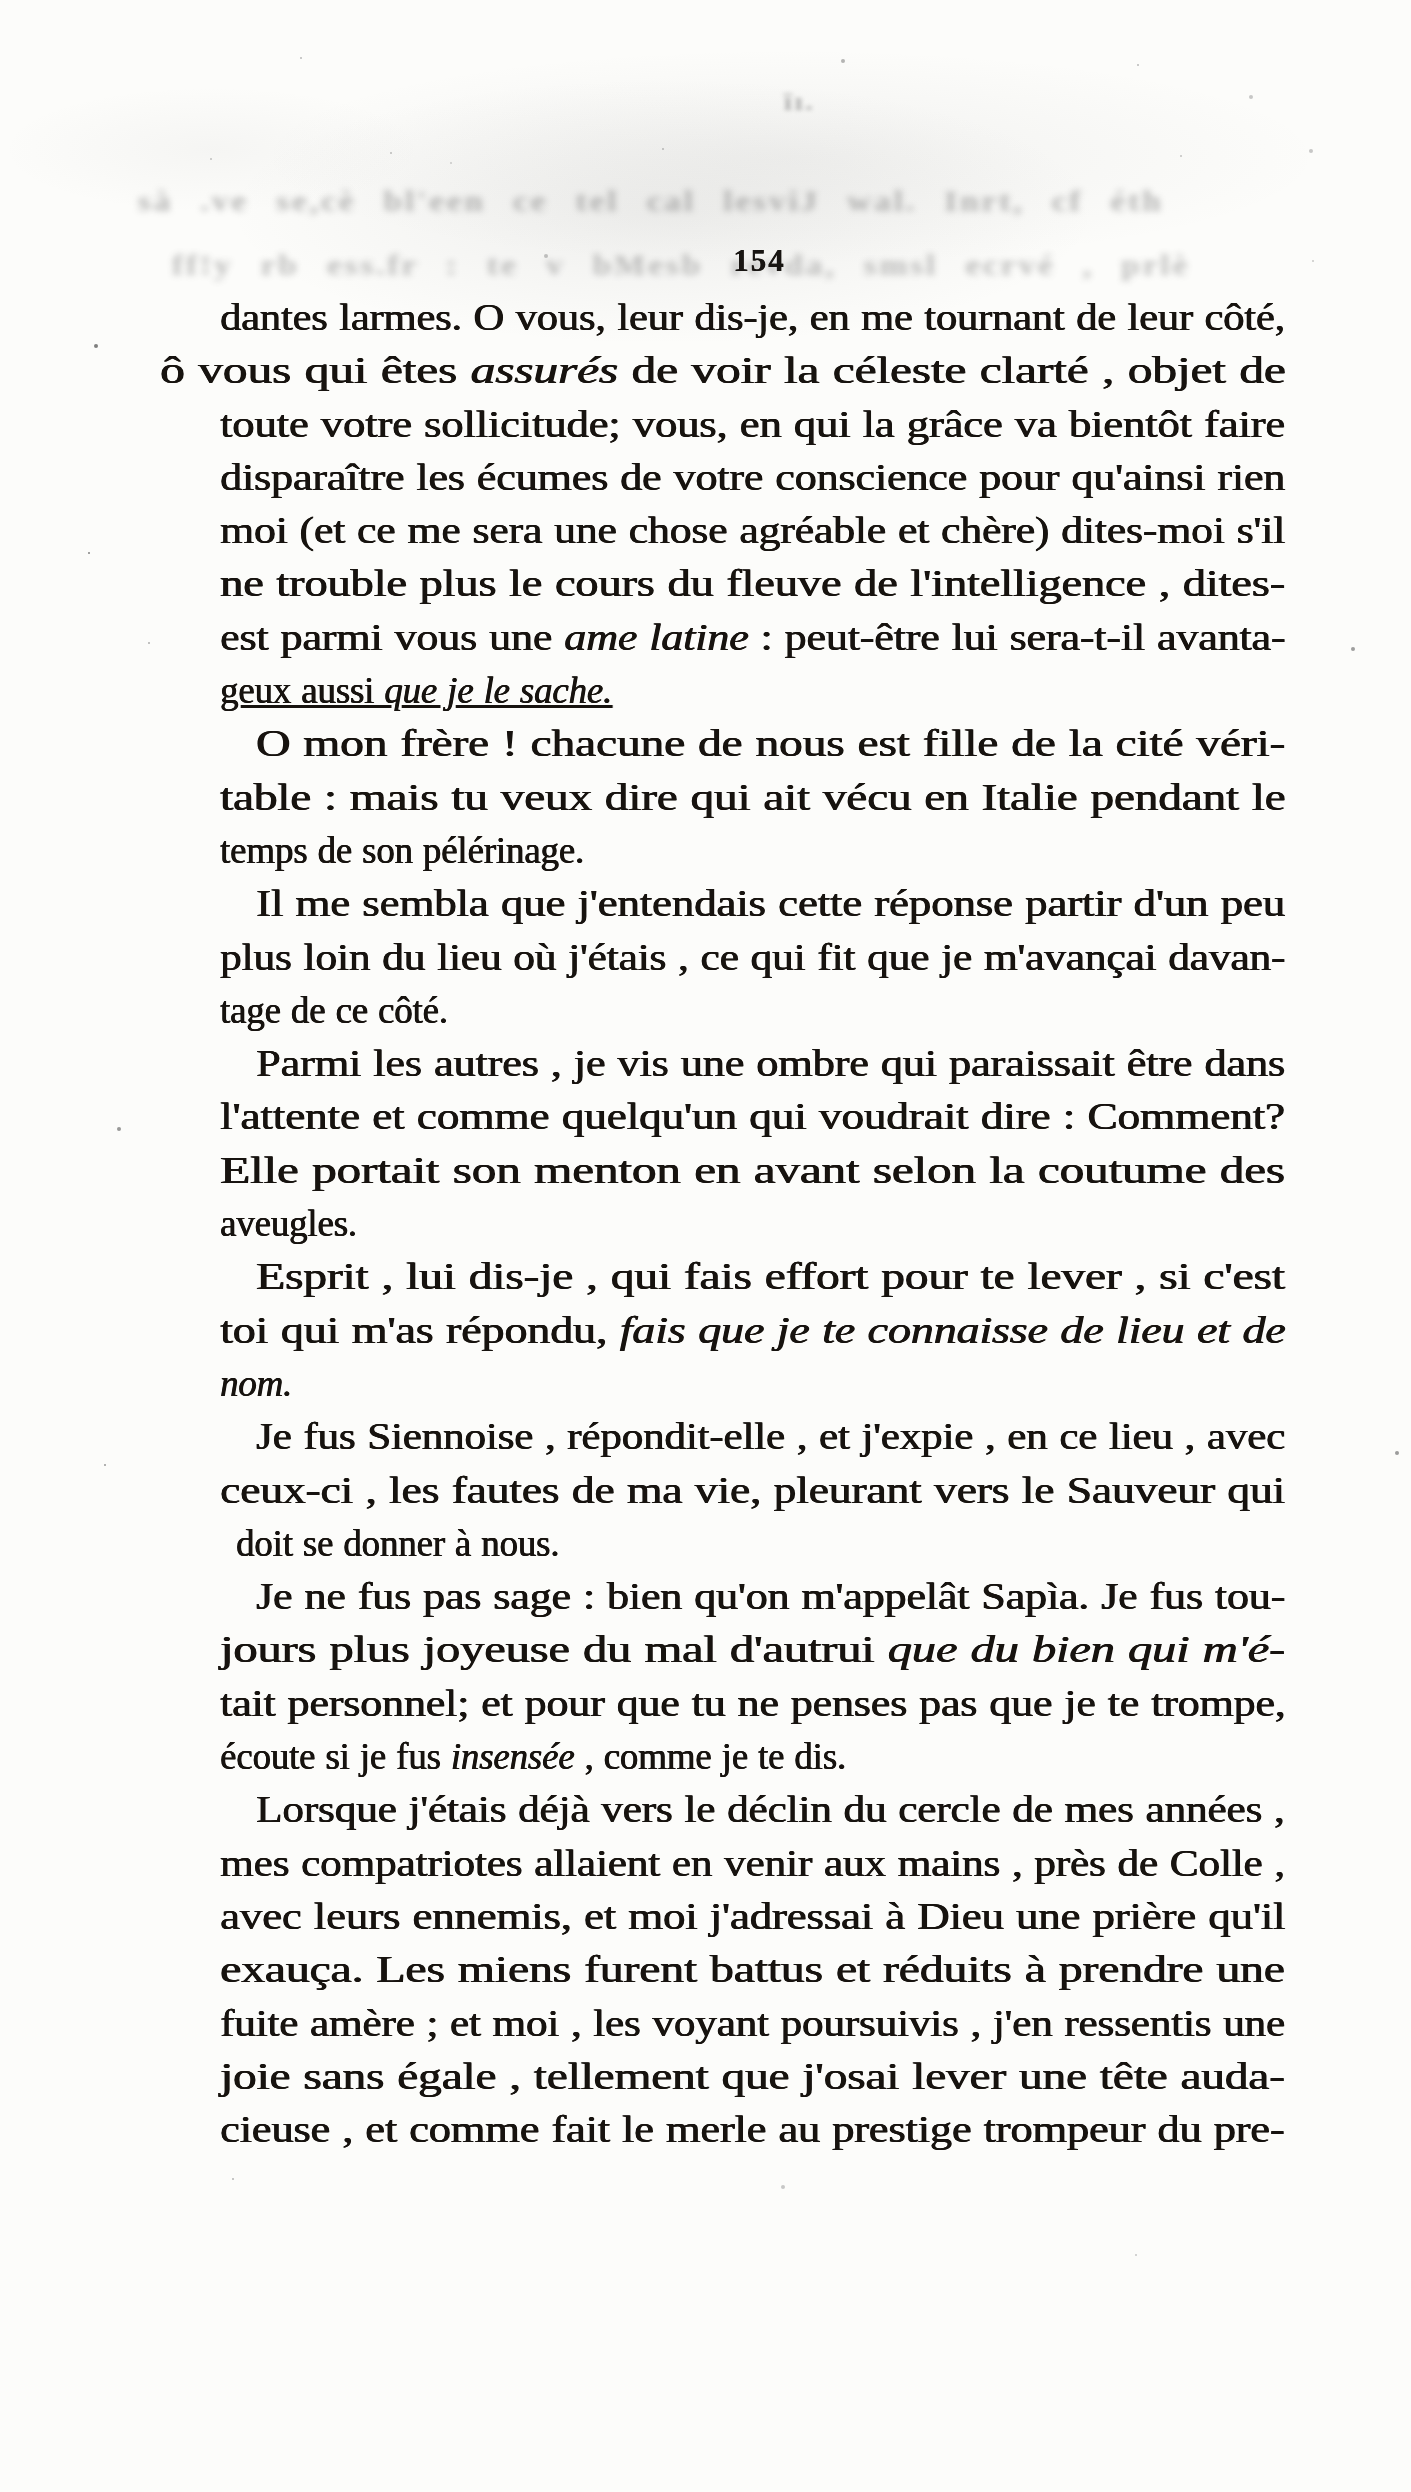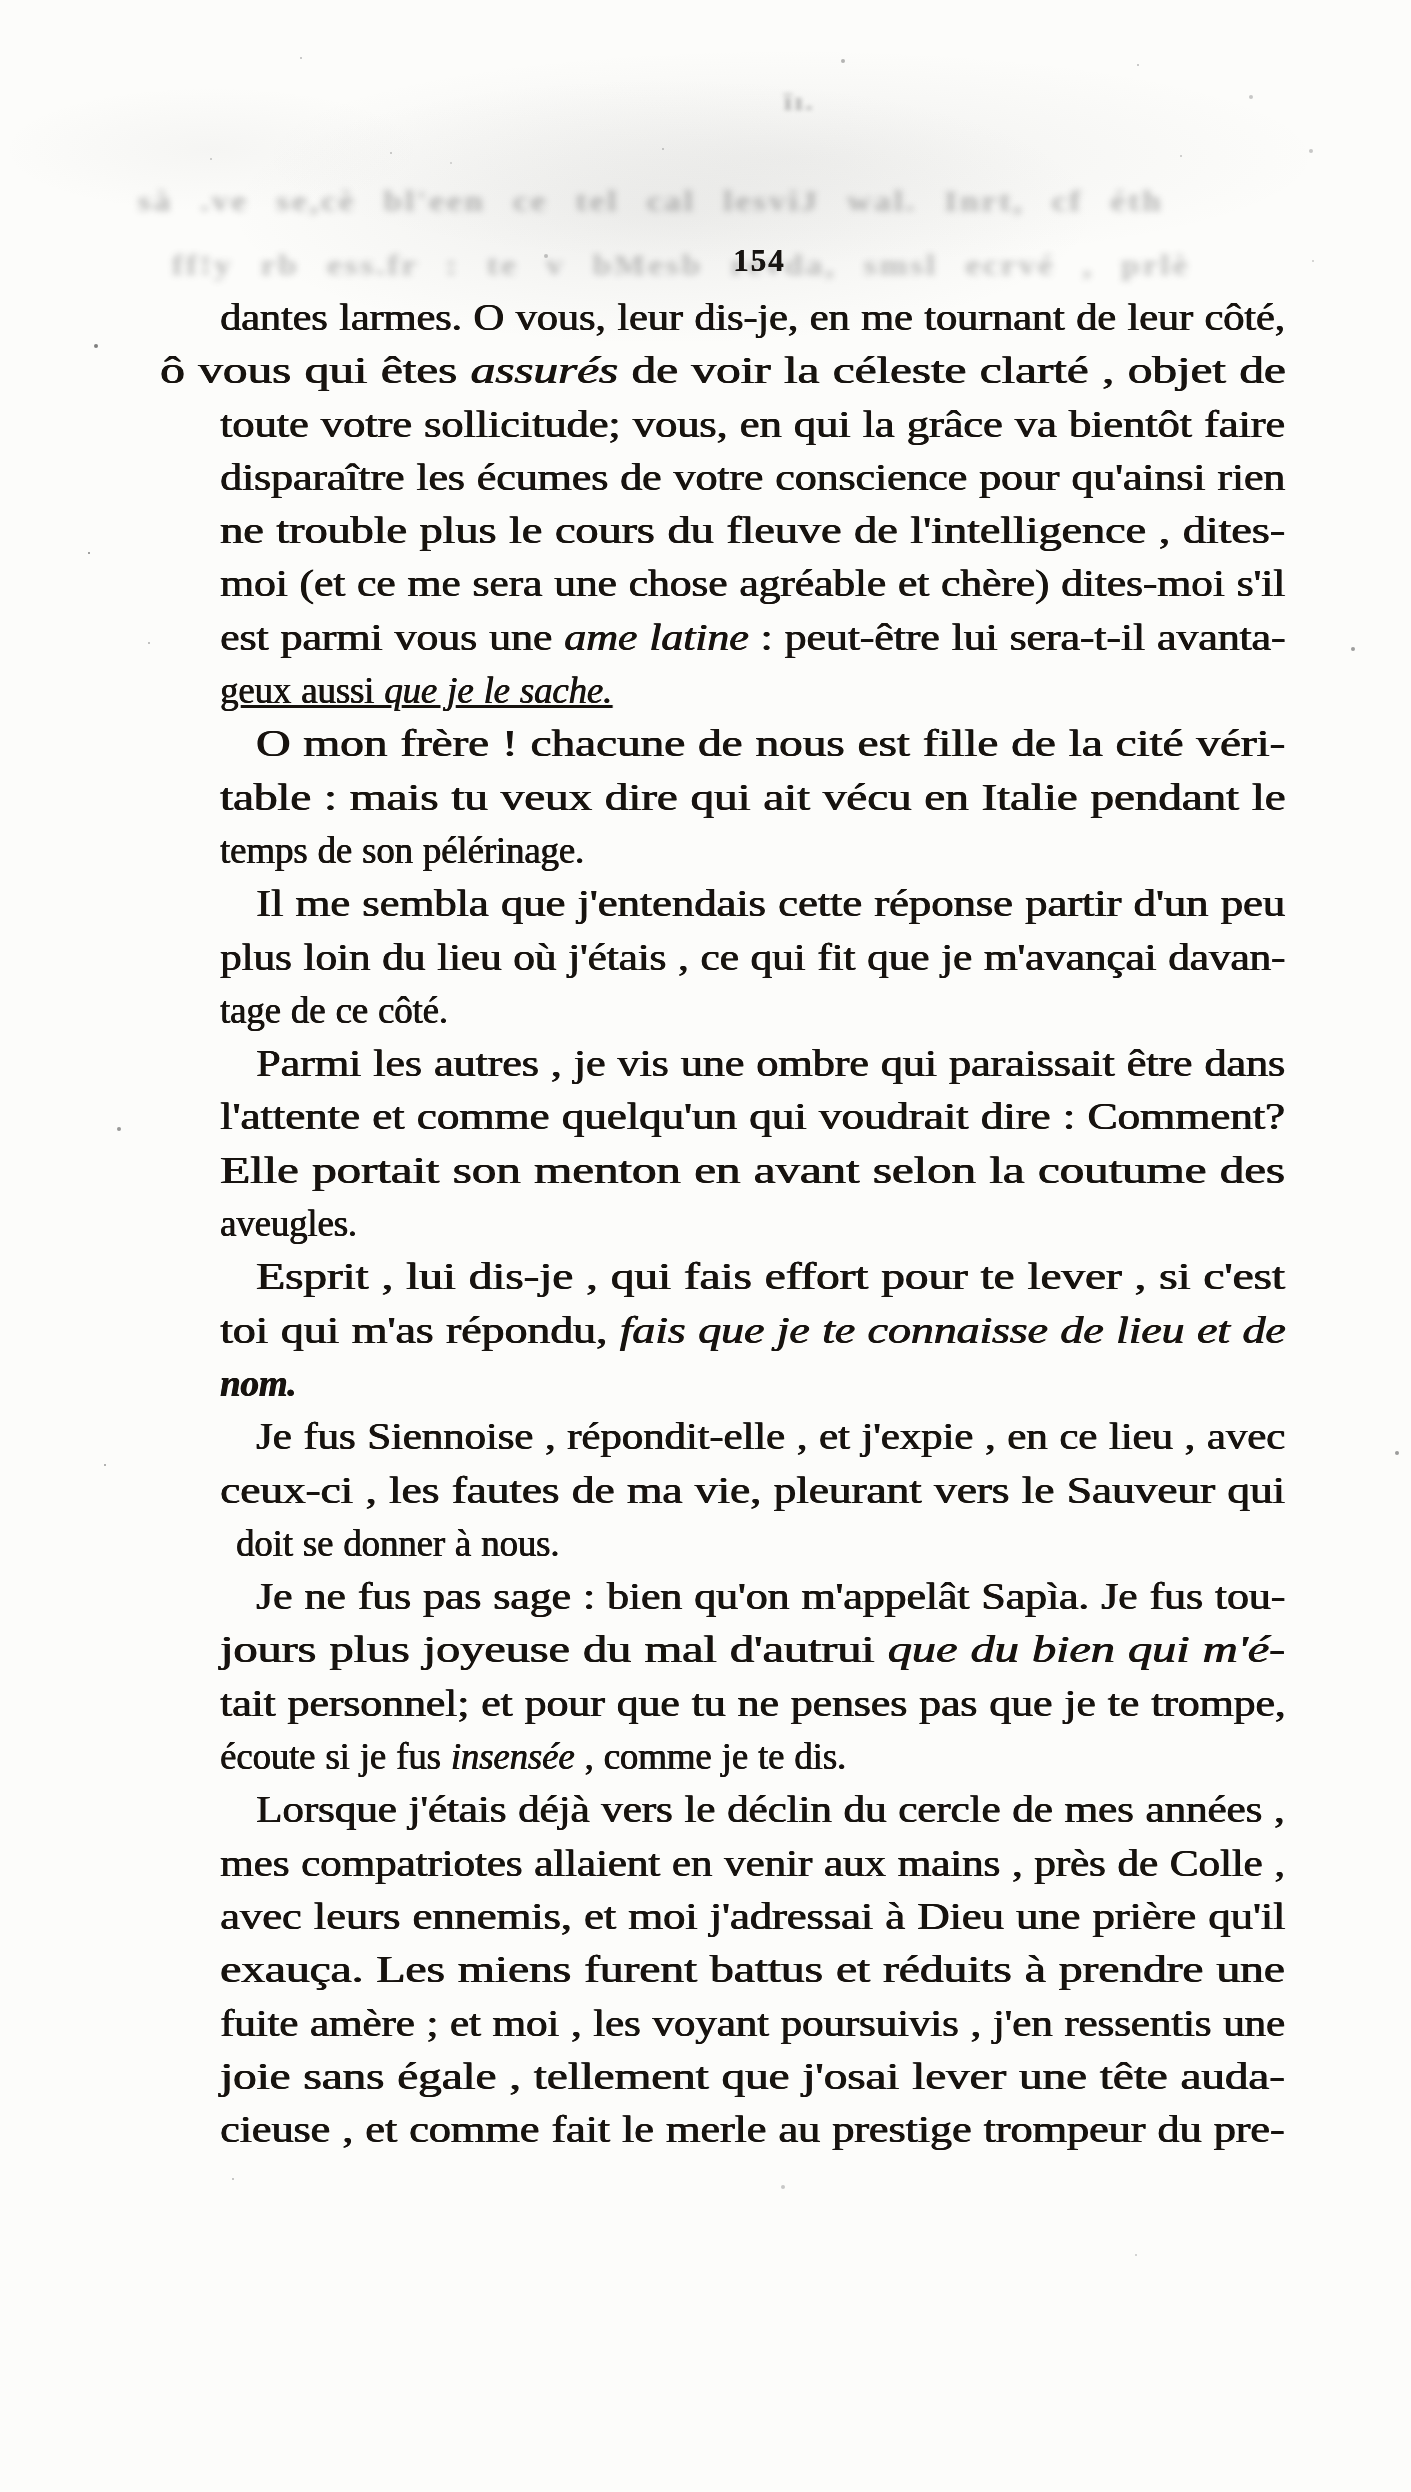--- a/index.html
+++ b/index.html
@@ -87,37 +87,37 @@
   <div class="ghost ghost-1">sà .ve se,cè bl'een ce tel cal lesviJ wal. Inrt, cf éth</div>
   <div class="ghost ghost-2">ff!y rb ess.fr : te v bMesb revda, smsl ecrvé , prlè</div>
 
   <div class="pagenum">154</div>
 
   <main class="text-block">
       <p class="line"><span class="ln" style="margin-left: 0px; transform: scaleX(1.1526);"><span>dantes larmes. O vous, leur dis-je, en me tournant de leur côté,</span></span></p>
       <p class="line"><span class="ln" style="margin-left: -60px; transform: scaleX(1.3441);"><span>ô vous qui êtes </span><em>assurés</em><span> de voir la céleste clarté , objet de</span></span></p>
       <p class="line"><span class="ln" style="margin-left: 0px; transform: scaleX(1.213);"><span>toute votre sollicitude; vous, en qui la grâce va bientôt faire</span></span></p>
       <p class="line"><span class="ln" style="margin-left: 0px; transform: scaleX(1.1966);"><span>disparaître les écumes de votre conscience pour qu'ainsi rien</span></span></p>
+      <p class="line"><span class="ln" style="margin-left: 0px; transform: scaleX(1.186);"><span>moi (et ce me sera une chose agréable et chère) dites-moi s'il</span></span></p>
       <p class="line"><span class="ln" style="margin-left: 0px; transform: scaleX(1.2618);"><span>ne trouble plus le cours du fleuve de l'intelligence , dites-</span></span></p>
-      <p class="line"><span class="ln" style="margin-left: 0px; transform: scaleX(1.186);"><span>moi (et ce me sera une chose agréable et chère) dites-moi s'il</span></span></p>
       <p class="line"><span class="ln" style="margin-left: 0px; transform: scaleX(1.1953);"><span>est parmi vous une </span><em>ame latine</em><span> : peut-être lui  sera-t-il  avanta-</span></span></p>
       <p class="line"><span class="ln" style="margin-left: 0px; text-decoration: underline;"><span>geux aussi </span><em>que je le sache.</em></span></p>
       <p class="line"><span class="ln" style="margin-left: 36px; transform: scaleX(1.2895);"><span>O mon frère ! chacune de  nous est fille de  la  cité  véri-</span></span></p>
       <p class="line"><span class="ln" style="margin-left: 0px; transform: scaleX(1.2831);"><span>table : mais tu veux dire qui ait vécu en Italie pendant le</span></span></p>
       <p class="line"><span class="ln" style="margin-left: 0px;"><span>temps de son pélérinage.</span></span></p>
       <p class="line"><span class="ln" style="margin-left: 36px; transform: scaleX(1.2192);"><span>Il me sembla que j'entendais cette réponse partir d'un peu</span></span></p>
       <p class="line"><span class="ln" style="margin-left: 0px; transform: scaleX(1.1768);"><span>plus loin du lieu où j'étais , ce qui fit que je m'avançai davan-</span></span></p>
       <p class="line"><span class="ln" style="margin-left: 0px;"><span>tage de ce côté.</span></span></p>
       <p class="line"><span class="ln" style="margin-left: 36px; transform: scaleX(1.2021);"><span>Parmi les autres , je vis une ombre qui paraissait être dans</span></span></p>
       <p class="line"><span class="ln" style="margin-left: 0px; transform: scaleX(1.2284);"><span>l'attente et comme quelqu'un qui voudrait dire : Comment?</span></span></p>
       <p class="line"><span class="ln" style="margin-left: 0px; transform: scaleX(1.3363);"><span>Elle portait son menton en avant selon la coutume des</span></span></p>
       <p class="line"><span class="ln" style="margin-left: 0px;"><span>aveugles.</span></span></p>
       <p class="line"><span class="ln" style="margin-left: 36px; transform: scaleX(1.2895);"><span>Esprit , lui dis-je , qui fais effort pour te lever , si c'est</span></span></p>
       <p class="line"><span class="ln" style="margin-left: 0px; transform: scaleX(1.25);"><span>toi qui m'as répondu, </span><em>fais que je te connaisse de lieu et de</em></span></p>
-      <p class="line"><span class="ln" style="margin-left: 0px; font-weight: bold;"><em>nom.</em></span></p>
+      <p class="line"><span class="ln" style="margin-left: 0px;"><em>nom.</em></span></p>
       <p class="line"><span class="ln" style="margin-left: 36px; transform: scaleX(1.168);"><span>Je fus Siennoise , répondit-elle , et j'expie , en ce lieu , avec</span></span></p>
       <p class="line"><span class="ln" style="margin-left: 0px; transform: scaleX(1.2369);"><span>ceux-ci , les fautes de ma vie, pleurant vers le Sauveur qui</span></span></p>
       <p class="line"><span class="ln" style="margin-left: 16px; font-family: Liberation Serif, serif;"><span>doit se donner à nous.</span></span></p>
       <p class="line"><span class="ln" style="margin-left: 36px; transform: scaleX(1.1951);"><span>Je ne fus pas sage : bien qu'on m'appelât Sapìa. Je fus tou-</span></span></p>
       <p class="line"><span class="ln" style="margin-left: 0px; transform: scaleX(1.3164);"><span>jours plus joyeuse du mal d'autrui </span><em>que du bien qui m'é-</em></span></p>
       <p class="line"><span class="ln" style="margin-left: 0px; transform: scaleX(1.1939);"><span>tait personnel; et pour que tu ne penses pas que je te trompe,</span></span></p>
       <p class="line"><span class="ln" style="margin-left: 0px;"><span>écoute si je fus </span><em>insensée</em><span> , comme je te dis.</span></span></p>
       <p class="line"><span class="ln" style="margin-left: 36px; transform: scaleX(1.1733);"><span>Lorsque j'étais déjà vers le déclin du cercle de mes années ,</span></span></p>
       <p class="line"><span class="ln" style="margin-left: 0px; transform: scaleX(1.1729);"><span>mes compatriotes allaient en venir aux mains , près de Colle ,</span></span></p>
       <p class="line"><span class="ln" style="margin-left: 0px; transform: scaleX(1.2171);"><span>avec leurs ennemis, et moi j'adressai à Dieu une prière qu'il</span></span></p>

